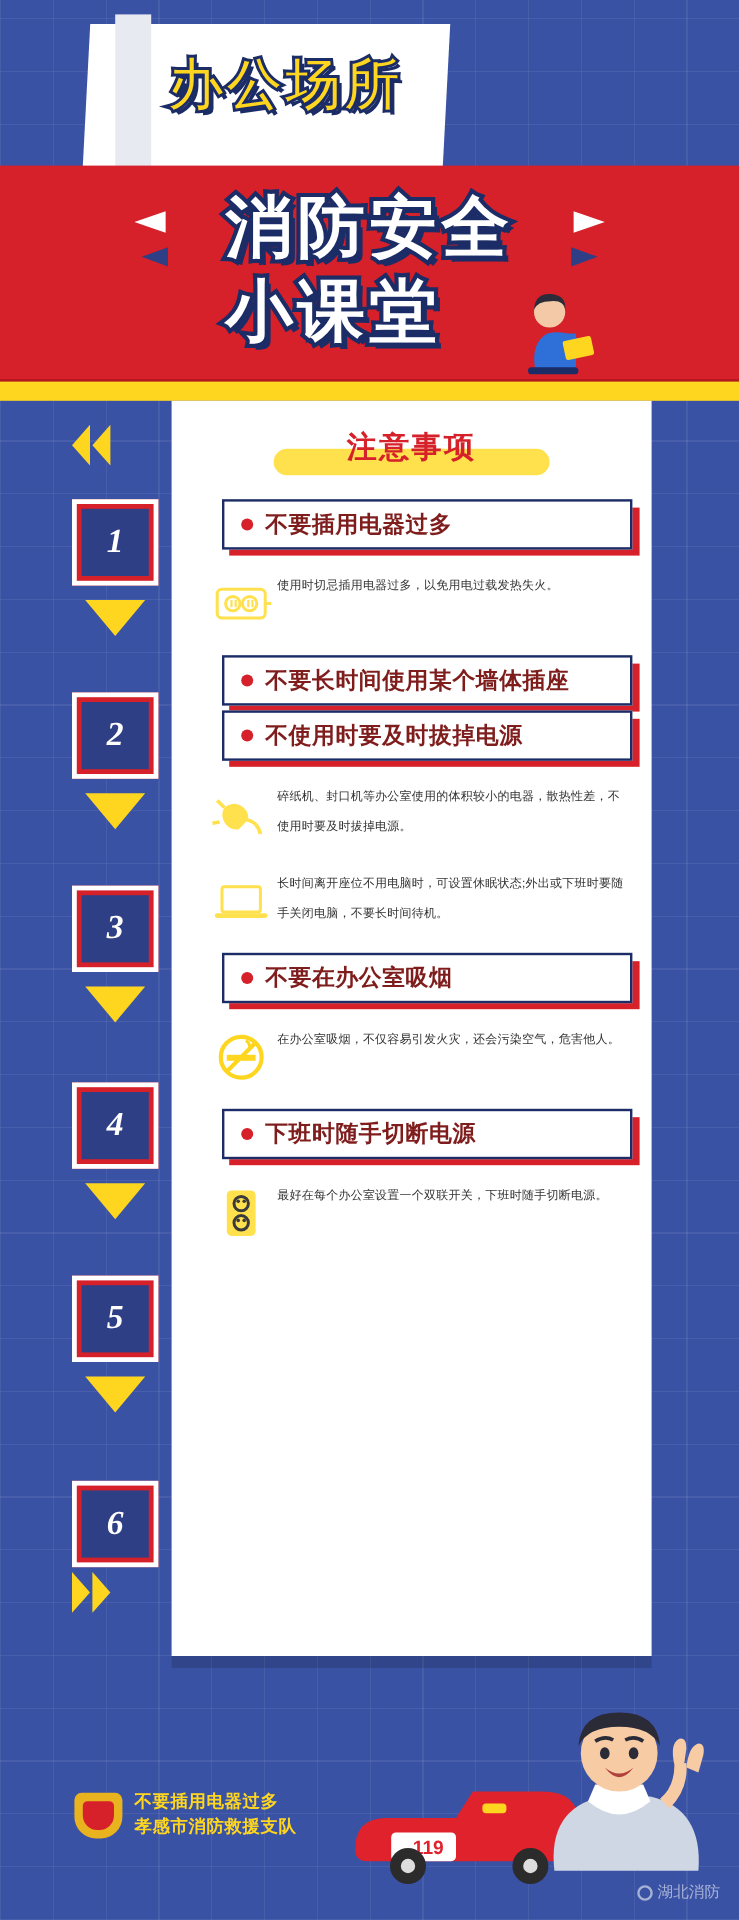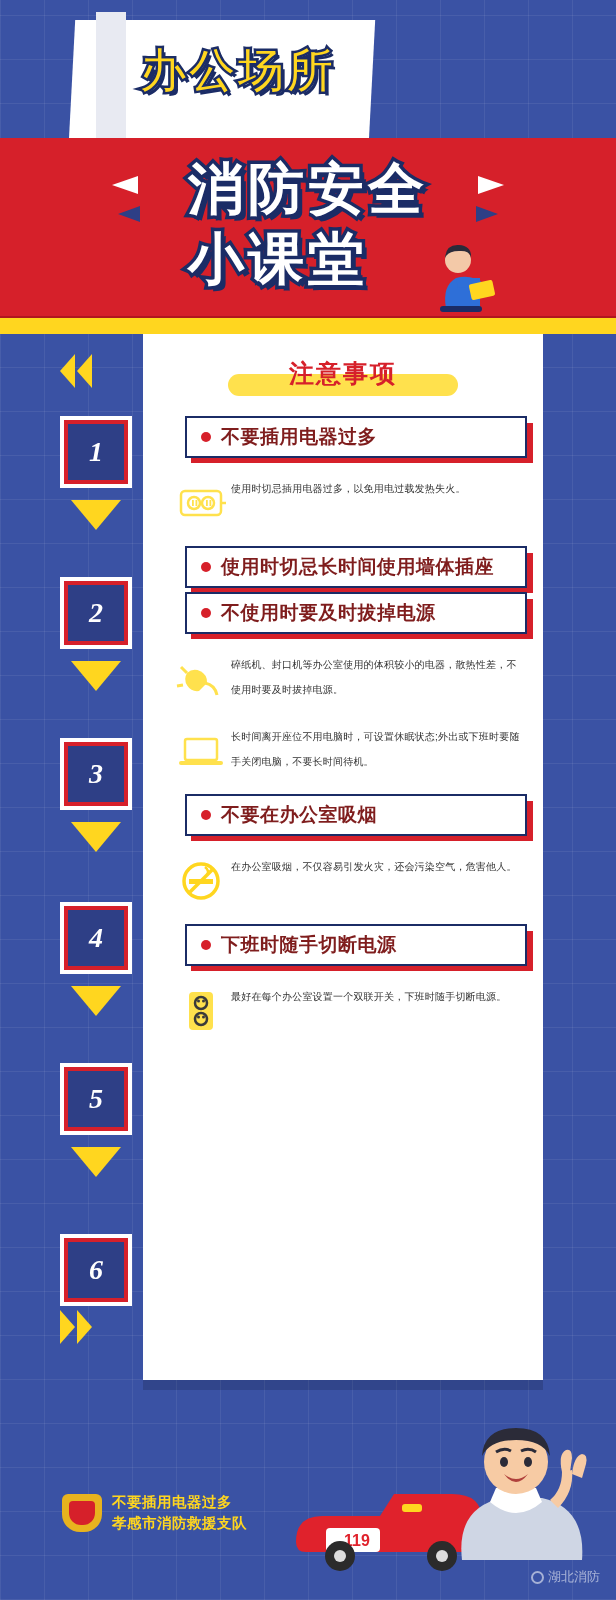--- a/index.html
+++ b/index.html
@@ -426,21 +426,21 @@
           </div>
           <div class="item-text">使用时切忌插用电器过多，以免用电过载发热失火。</div>
         </div>
       </div>
 
       <div class="item">
         <div class="item-head-wrap">
           <div class="item-head-shadow"></div>
           <div class="item-head">
             <div class="bullet"></div>
-            <div class="item-head-text">使用时切忌长时间使用墙体插座</div>
+            <div class="item-head-text">不要长时间使用某个墙体插座</div>
           </div>
         </div>
       </div>
 
       <div class="item">
         <div class="item-head-wrap">
           <div class="item-head-shadow"></div>
           <div class="item-head">
             <div class="bullet"></div>
             <div class="item-head-text">不使用时要及时拔掉电源</div>

